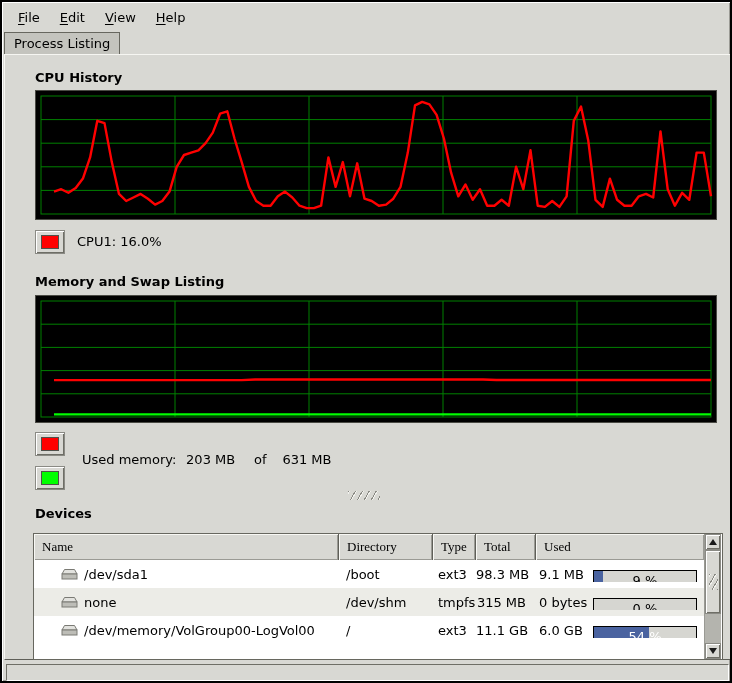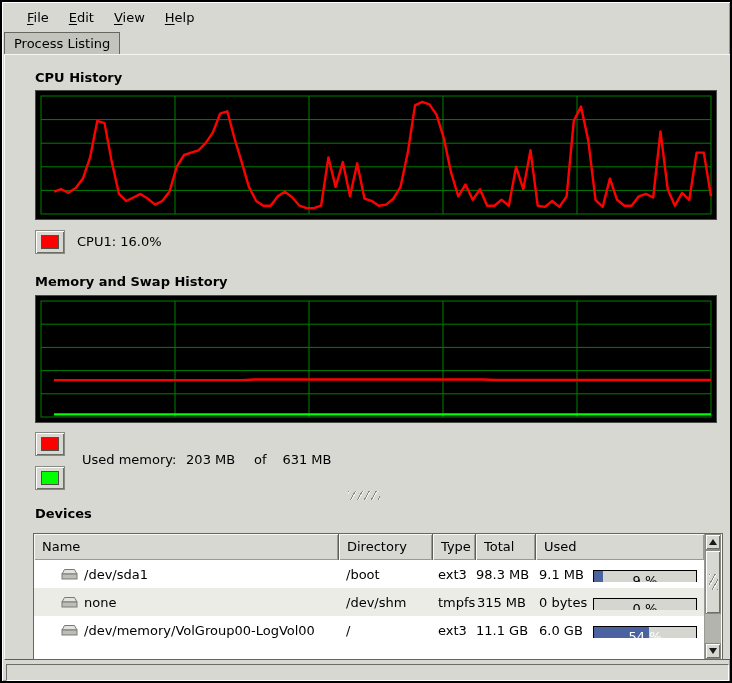--- a/index.html
+++ b/index.html
@@ -6,21 +6,21 @@
   body { font-family:"DejaVu Sans","Liberation Sans",sans-serif; font-size:13px; color:#000; background:#555; }
 
   .window {
     position:relative; width:732px; height:683px;
     background:#d8d8d3; border:2px solid #000;
     box-shadow: inset 1px 1px 0 #fff, inset -1px -1px 0 #9a9a94;
     overflow:hidden;
   }
 
   
-  .menubar { position:absolute; left:2px; top:2px; right:2px; height:26px; display:flex; align-items:center; padding-left:13px; }
+  .menubar { position:absolute; left:2px; top:2px; right:2px; height:26px; display:flex; align-items:center; padding-left:4px; }
   .menu-item { padding:3px 10px; cursor:default; }
   .mn { text-decoration:underline; text-underline-offset:2px; }
 
   
   .tab { position:absolute; top:30px; height:23px; line-height:21px; padding:0 9px;
          background:#c4c4be; border:1px solid #67675f; border-bottom:none; }
   .tab.inactive { box-shadow: inset 1px 1px 0 #dedeb- ; }
   .tab.active { top:29px; height:25px; background:#d8d8d3; z-index:3;
                 box-shadow: inset 1px 1px 0 #fff, inset -1px 0 0 #8a8a84; }
   .tab.active .focus { outline:1px dotted #3a3a3a; outline-offset:1px; }
@@ -47,21 +47,21 @@
 
   
   .grip { position:absolute; width:32px; height:9px;
       background:repeating-linear-gradient(120deg,#8a8a84 0 1px,#f2f2ee 1px 2px,transparent 2px 6px); }
 
   
   .scrollwin { position:absolute; border:1px solid #67675f; background:#fff; display:flex; }
   .tbl { width:670px; display:flex; flex-direction:column; }
   .thead { display:grid; grid-template-columns:305px 94px 43px 60px 168px; height:26px; background:#d8d8d3; }
   .th { position:relative; line-height:25px; padding-left:8px; border-right:1px solid #5f5f58;
-        box-shadow: inset 1px 1px 0 #f8f8f4, inset -1px -1px 0 #9a9a94; cursor:default; }
+        box-shadow: inset 1px 1px 0 #f8f8f4, inset -1px -1px 0 #9a9a94; cursor:default;font-family:Liberation Serif, serif; }
   .th:last-child { border-right:none; }
   .tr { display:grid; grid-template-columns:305px 94px 43px 60px 168px; height:28px; align-items:center; background:#fff; }
   .tr.alt { background:#ecece7; }
   .td { white-space:nowrap; overflow:hidden; }
   .td.name { display:flex; align-items:center; padding-left:27px; gap:6px; }
   .td.dir { padding-left:7px; }
   .td.type { padding-left:5px; }
   .td.total { text-align:right; padding-right:10px; }
   .td.used { padding-left:3px; position:relative; }
   .pbar { position:absolute; left:57px; top:3px; width:104px; height:22px;
@@ -121,21 +121,21 @@
         <line x1="407.0" y1="5" x2="407.0" y2="123" stroke="#008000" stroke-width="1"></line>
         <line x1="541.0" y1="5" x2="541.0" y2="123" stroke="#008000" stroke-width="1"></line>
         <polyline points="18.0,100.6 25.2,98.2 32.4,101.8 39.7,97.0 46.9,87.6 54.1,66.4 61.3,29.8 68.5,32.1 75.8,71.1 83.0,102.9 90.2,110.0 97.4,106.5 104.6,102.9 111.9,107.7 119.1,113.6 126.3,110.0 133.5,100.6 140.7,75.8 148.0,64.0 155.2,61.6 162.4,59.3 169.6,52.2 176.8,41.6 184.1,22.7 191.3,20.3 198.5,47.5 205.7,71.1 212.9,95.9 220.2,110.0 227.4,114.7 234.6,114.7 241.8,105.3 249.0,100.6 256.3,106.5 263.5,114.7 270.7,117.1 277.9,117.1 285.1,114.7 292.4,66.4 299.6,95.9 306.8,71.1 314.0,105.3 321.2,72.3 328.5,107.7 335.7,110.0 342.9,114.7 350.1,113.6 357.3,107.7 364.5,95.9 371.8,61.6 379.0,14.4 386.2,10.9 393.4,13.3 400.6,23.9 407.9,47.5 415.1,81.7 422.3,105.3 429.5,93.5 436.7,108.8 444.0,98.2 451.2,114.7 458.4,114.7 465.6,108.8 472.8,114.7 480.1,75.8 487.3,98.2 494.5,59.3 501.7,114.7 508.9,115.9 516.2,110.0 523.4,115.9 530.6,105.3 537.8,29.8 545.0,15.6 552.3,49.8 559.5,108.8 566.7,115.9 573.9,87.6 581.1,108.8 588.4,114.7 595.6,114.7 602.8,105.3 610.0,102.9 617.2,106.5 624.5,40.4 631.7,98.2 638.9,114.7 646.1,101.8 653.3,108.8 660.6,61.6 667.8,61.6 675.0,105.3" fill="none" stroke="#ff0000" stroke-width="2.4" stroke-linejoin="round"></polyline>
       </svg>
   </div>
   <div class="swatch-btn" style="left:33px; top:228px;">
     <div class="chip" style="background-color: rgb(255, 0, 0);"></div>
   </div>
   <div class="legend-text" style="left:75px; top:228px;">CPU1: 16.0%</div>
 
-  <div class="section-title" style="left:33px; top:272px;">Memory and Swap History</div>
+  <div class="section-title" style="left:33px; top:272px;">Memory and Swap Listing</div>
   <div class="graph" style="left:33px; top:293px; width:682px; height:128px;">
     <svg width="680" height="126">
         <rect x="5" y="5" width="670" height="116" fill="none" stroke="#008000" stroke-width="1"></rect>
         <line x1="5" y1="28.2" x2="675" y2="28.2" stroke="#008000" stroke-width="1"></line>
         <line x1="5" y1="51.4" x2="675" y2="51.4" stroke="#008000" stroke-width="1"></line>
         <line x1="5" y1="74.6" x2="675" y2="74.6" stroke="#008000" stroke-width="1"></line>
         <line x1="5" y1="97.8" x2="675" y2="97.8" stroke="#008000" stroke-width="1"></line>
         <line x1="139.0" y1="5" x2="139.0" y2="121" stroke="#008000" stroke-width="1"></line>
         <line x1="273.0" y1="5" x2="273.0" y2="121" stroke="#008000" stroke-width="1"></line>
         <line x1="407.0" y1="5" x2="407.0" y2="121" stroke="#008000" stroke-width="1"></line>

